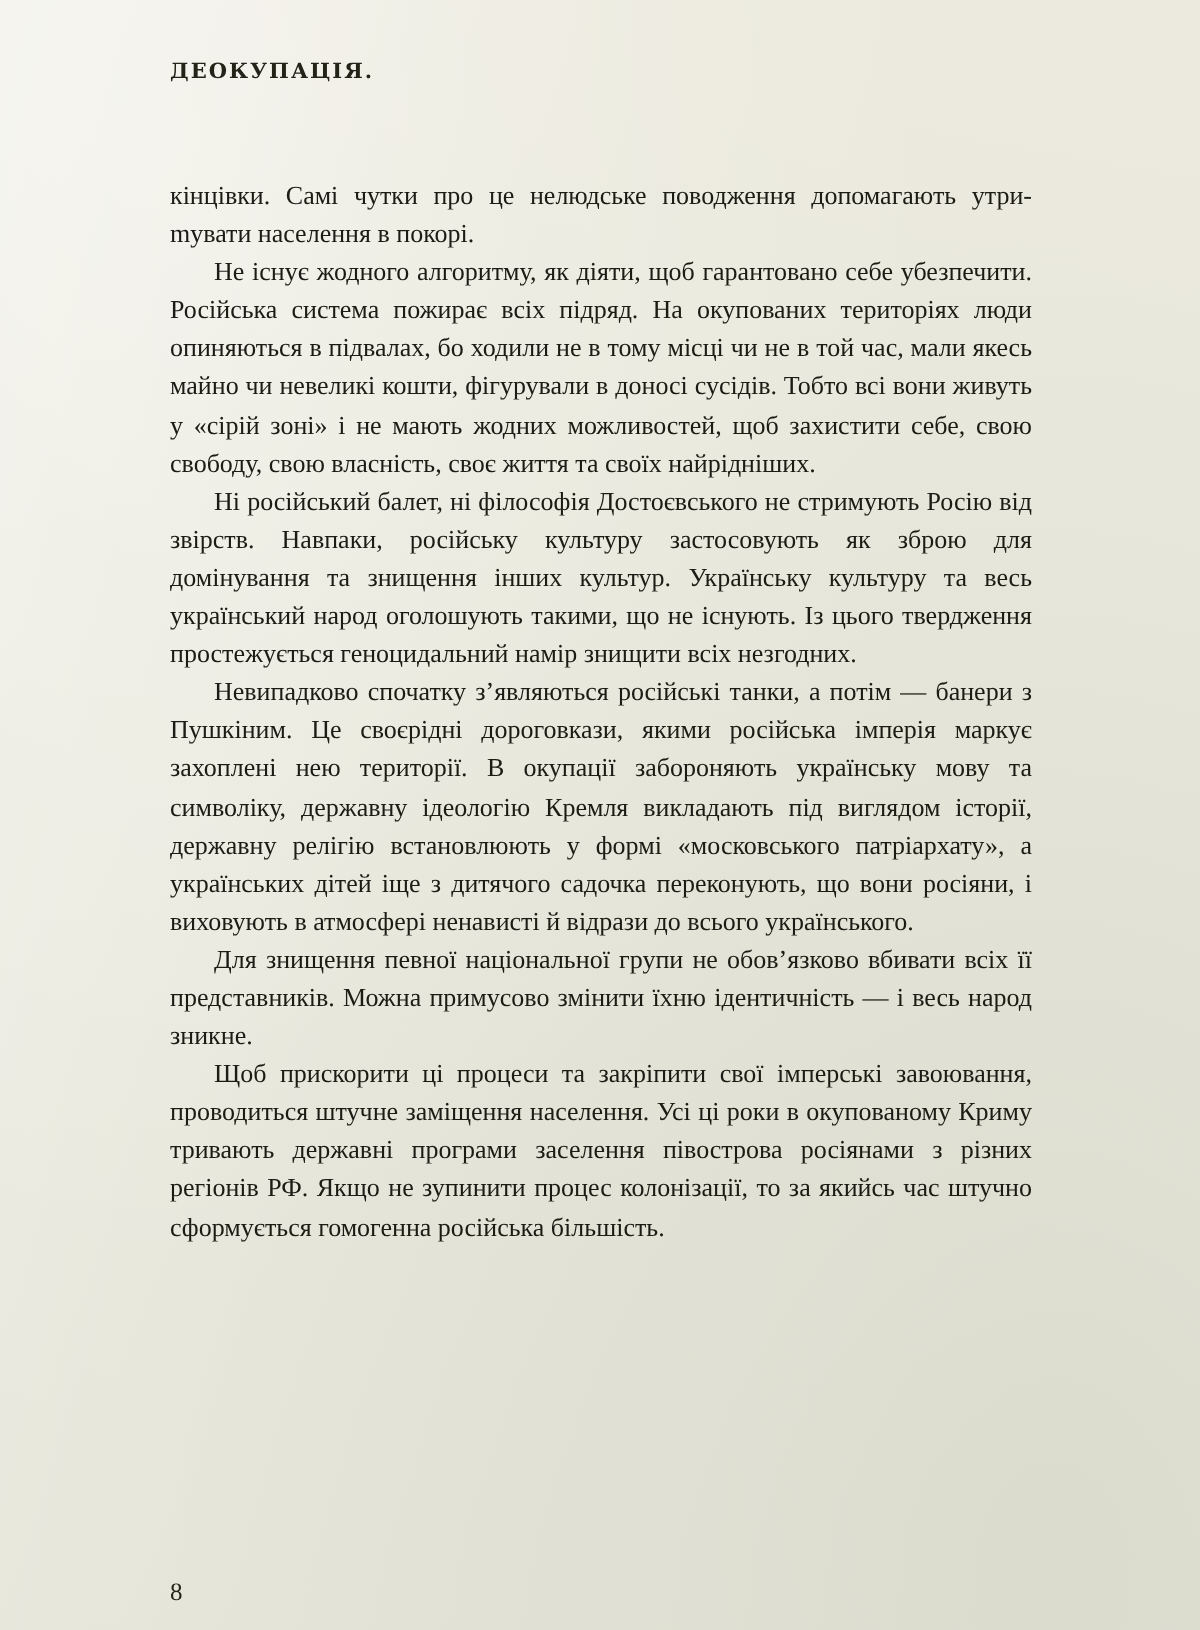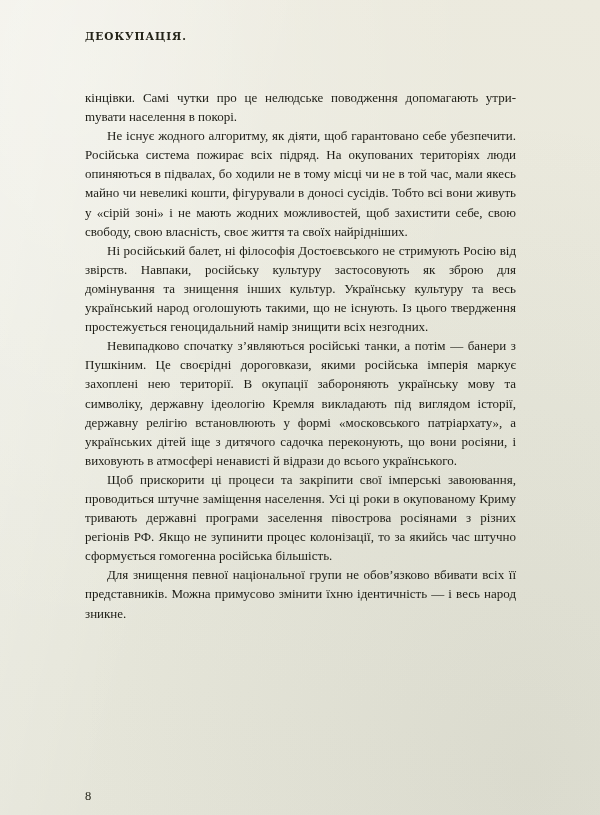--- a/index.html
+++ b/index.html
@@ -78,19 +78,19 @@
 
 <div class="page">
 
   <div class="running-head">ДЕОКУПАЦІЯ.</div>
 
   <div class="textblock">
     <p class="noindent">кінцівки. Самі чутки про це нелюдське поводження допомагають утри­mувати населення в покорі.</p>
     <p>Не існує жодного алгоритму, як діяти, щоб гарантовано себе убезпе­чити. Російська система пожирає всіх підряд. На окупованих територі­ях люди опиняються в підвалах, бо ходили не в тому місці чи не в той час, мали якесь майно чи невеликі кошти, фігурували в доносі сусідів. Тобто всі вони живуть у «сірій зоні» і не мають жодних можливостей, щоб захистити себе, свою свободу, свою власність, своє життя та своїх найрідніших.</p>
     <p>Ні російський балет, ні філософія Достоєвського не стримують Ро­сію від звірств. Навпаки, російську культуру застосовують як зброю для домінування та знищення інших культур. Українську культуру та весь український народ оголошують такими, що не існують. Із цього твер­дження простежується геноцидальний намір знищити всіх незгодних.</p>
     <p>Невипадково спочатку з’являються російські танки, а потім — ба­нери з Пушкіним. Це своєрідні дороговкази, якими російська імперія маркує захоплені нею території. В окупації забороняють українську мову та символіку, державну ідеологію Кремля викладають під вигля­дом історії, державну релігію встановлюють у формі «московського патріархату», а українських дітей іще з дитячого садочка переконують, що вони росіяни, і виховують в атмосфері ненависті й відрази до всього українського.</p>
+    <p>Для знищення певної національної групи не обов’язково вбивати всіх її представників. Можна примусово змінити їхню ідентичність — і весь народ зникне.</p>
     <p>Щоб прискорити ці процеси та закріпити свої імперські завою­вання, проводиться штучне заміщення населення. Усі ці роки в оку­пованому Криму тривають державні програми заселення півострова росіянами з різних регіонів РФ. Якщо не зупинити процес колонізації, то за якийсь час штучно сформується гомогенна російська більшість.</p>
-    <p>Для знищення певної національної групи не обов’язково вбивати всіх її представників. Можна примусово змінити їхню ідентичність — і весь народ зникне.</p>
   </div>
 
   <div class="folio">8</div>
 
 </div>
 
 </body></html>

